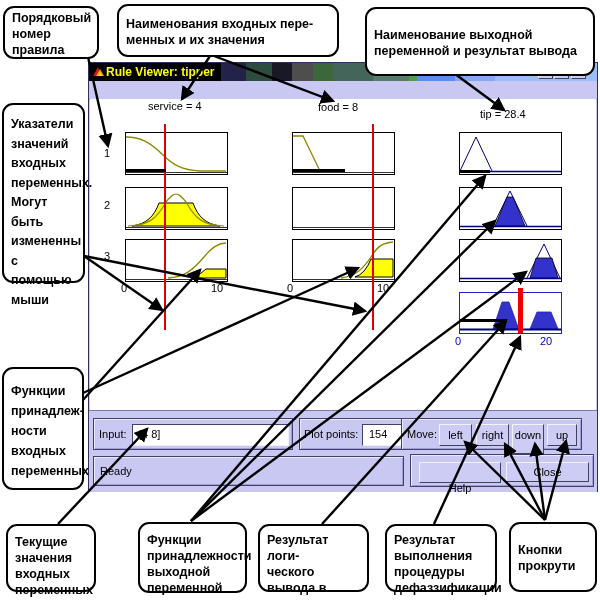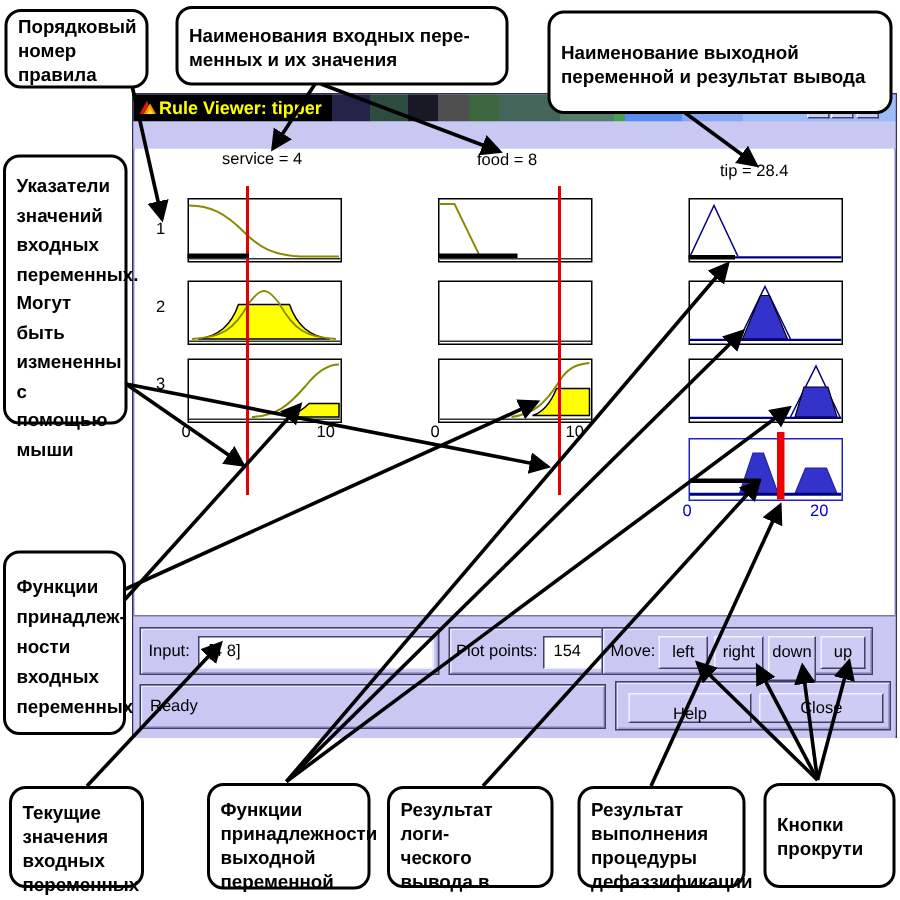--- a/index.html
+++ b/index.html
@@ -202,21 +202,21 @@
     <div class="pbtn" style="left:74px;top:5px;width:33px;height:22px;padding-top:4px">right</div>
     <div class="pbtn" style="left:110px;top:5px;width:32px;height:30px;padding-top:4px">down</div>
     <div class="pbtn" style="left:145px;top:5px;width:30px;height:22px;padding-top:4px">up</div>
   </div>
 
   <div class="panel" style="left:4px;top:45px;width:311px;height:30px">
     <span class="ctl-label" style="left:6px;top:8px">Ready</span>
   </div>
 
   <div class="panel" style="left:321px;top:43px;width:184px;height:33px">
-    <div class="pbtn" style="left:8px;top:7px;width:82px;height:20px;padding-top:7px">Help</div>
+    <div class="pbtn" style="left:8px;top:7px;width:82px;height:20px;padding-top:19px">Help</div>
     <div class="pbtn" style="left:95px;top:7px;width:83px;height:20px;padding-top:3px">Close</div>
   </div>
 </div>
 
 <svg id="annot" width="600" height="600" viewBox="0 0 600 600">
   <defs>
     <marker id="arr" markerWidth="7" markerHeight="7" refX="5" refY="3" orient="auto">
       <path d="M0,0 L6,3 L0,6 Z" fill="#000"></path>
     </marker>
   </defs>

